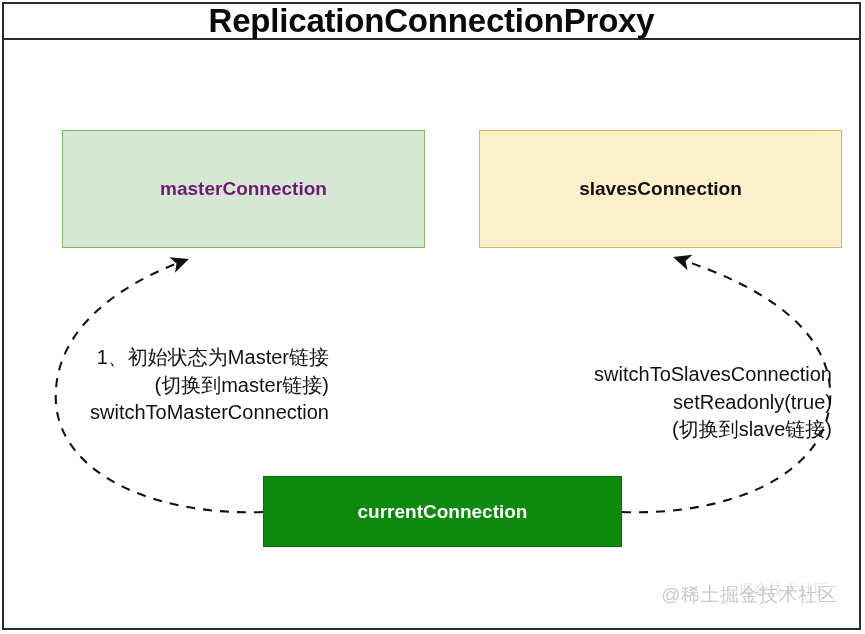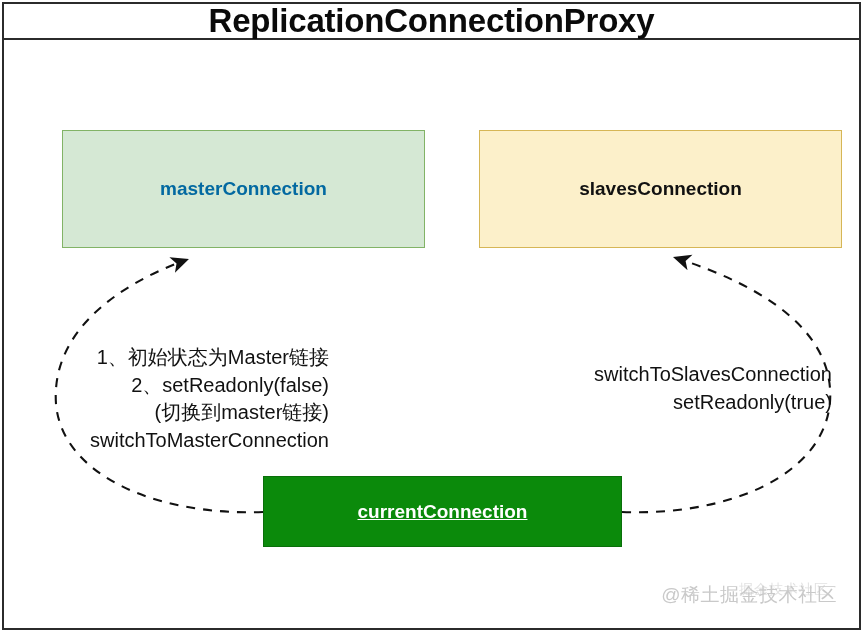--- a/index.html
+++ b/index.html
@@ -78,41 +78,41 @@
   }
 
   .node-master {
     left: 58px;
     top: 126px;
     width: 363px;
     height: 118px;
     background: #d5e8d4;
     border: 1px solid #82b366;
   }
-  .node-master .node-label { color: #0369a1; }
+  .node-master .node-label { color: #701a75; }
 
   .node-slaves {
     left: 475px;
     top: 126px;
     width: 363px;
     height: 118px;
     background: #fcf0ca;
     border: 1px solid #d6b656;
   }
   .node-slaves .node-label { color: #111111; }
 
   .node-current {
     left: 259px;
     top: 472px;
     width: 359px;
     height: 71px;
     background: #0b8a0b;
     border: 1px solid #0a6f0a;
   }
-  .node-current .node-label { color: #ffffff; text-decoration: underline; }
+  .node-current .node-label { color: #ffffff; }
 
   
   .edge-label {
     position: absolute;
     font-size: 20px;
     color: #111111;
     line-height: 1.38;
     white-space: nowrap;
   }
 
@@ -187,27 +187,27 @@
     <div class="node node-slaves">
       <span class="node-label">slavesConnection</span>
     </div>
 
     <div class="node node-current">
       <span class="node-label">currentConnection</span>
     </div>
 
     <div class="edge-label edge-label-left">
       <div>1、初始状态为Master链接</div>
-      <div>2、setReadonly(false)</div>
       <div>(切换到master链接)</div>
       <div>switchToMasterConnection</div>
     </div>
 
     <div class="edge-label edge-label-right">
       <div>switchToSlavesConnection</div>
       <div>setReadonly(true)</div>
+      <div>(切换到slave链接)</div>
     </div>
 
     <div class="watermark-ghost">掘金技术社区</div>
     <div class="watermark">@稀土掘金技术社区</div>
 
   </div>
 </div>
 
 </body></html>

